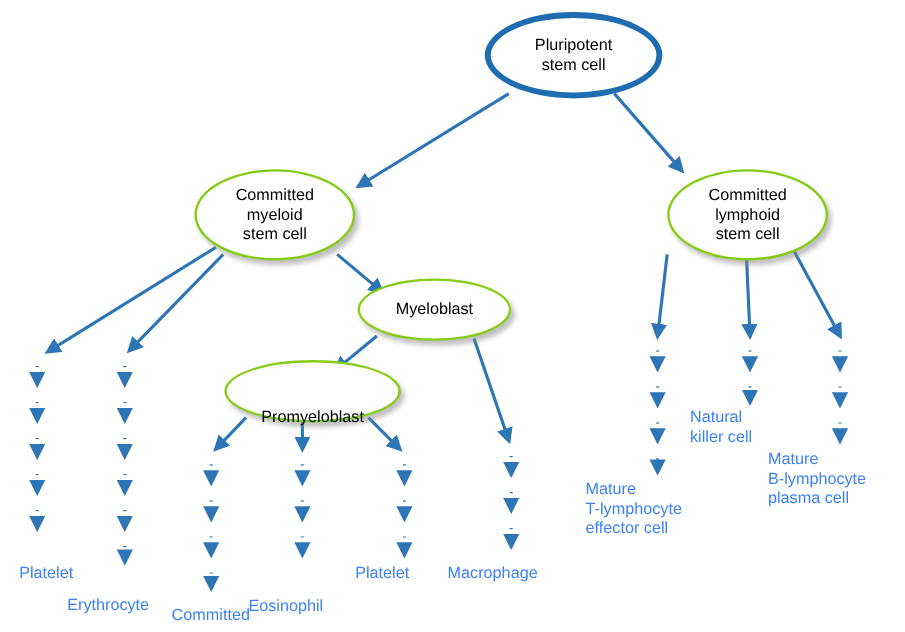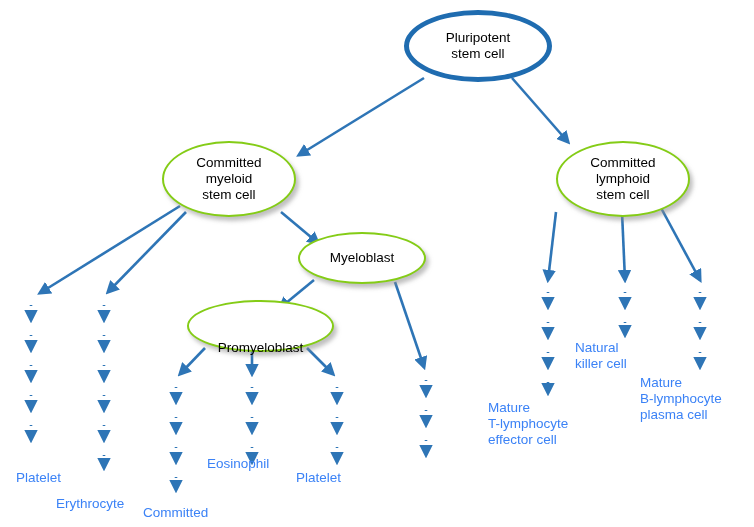--- a/index.html
+++ b/index.html
@@ -178,24 +178,25 @@
   <div class="node" style="left:187px; top:300px; width:147px; height:52px;">
     <span style="white-space:pre-line;margin-top:44px;">Promyeloblast</span>
   </div>
 
   <div class="label" style="left:16px; top:470px; width:74px;">Platelet</div>
 
   <div class="label" style="left:56px; top:496px; width:100px;">Erythrocyte</div>
 
   <div class="label" style="left:143px; top:505px; width:92px;">Committed</div>
 
-  <div class="label" style="left:207px; top:456px; width:90px;">Eosinophil</div>
+  <div class="label" style="left:207px; top:497px; width:90px;">Eosinophil</div>
 
   <div class="label" style="left:296px; top:470px; width:82px;">Platelet</div>
 
+  <div class="label" style="left:373px; top:470px; width:106px;">Macrophage</div>
 
   <div class="label" style="left:488px; top:400px; width:122px;">Mature
 T-lymphocyte
 effector cell</div>
 
   <div class="label" style="left:575px; top:340px; width:100px;">Natural
 killer cell</div>
 
   <div class="label" style="left:640px; top:375px; width:120px;">Mature
 B-lymphocyte

